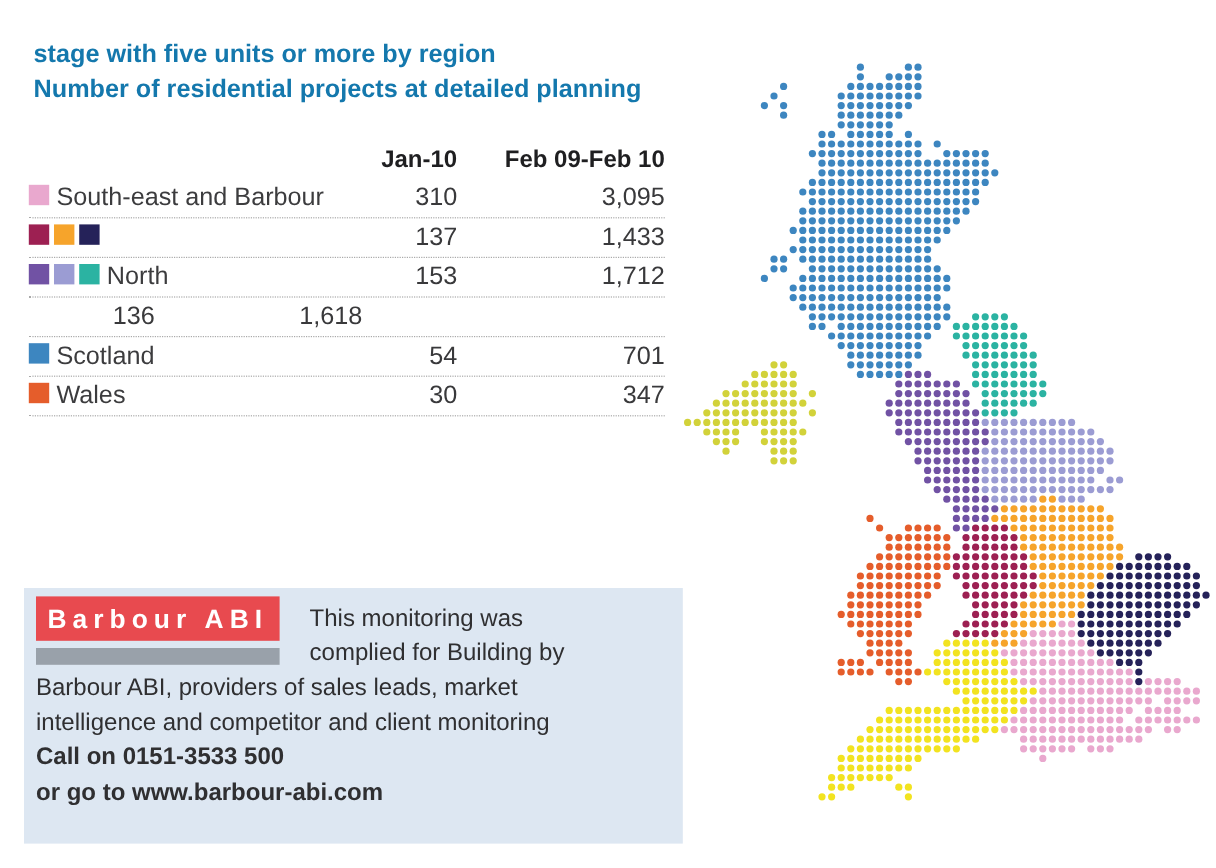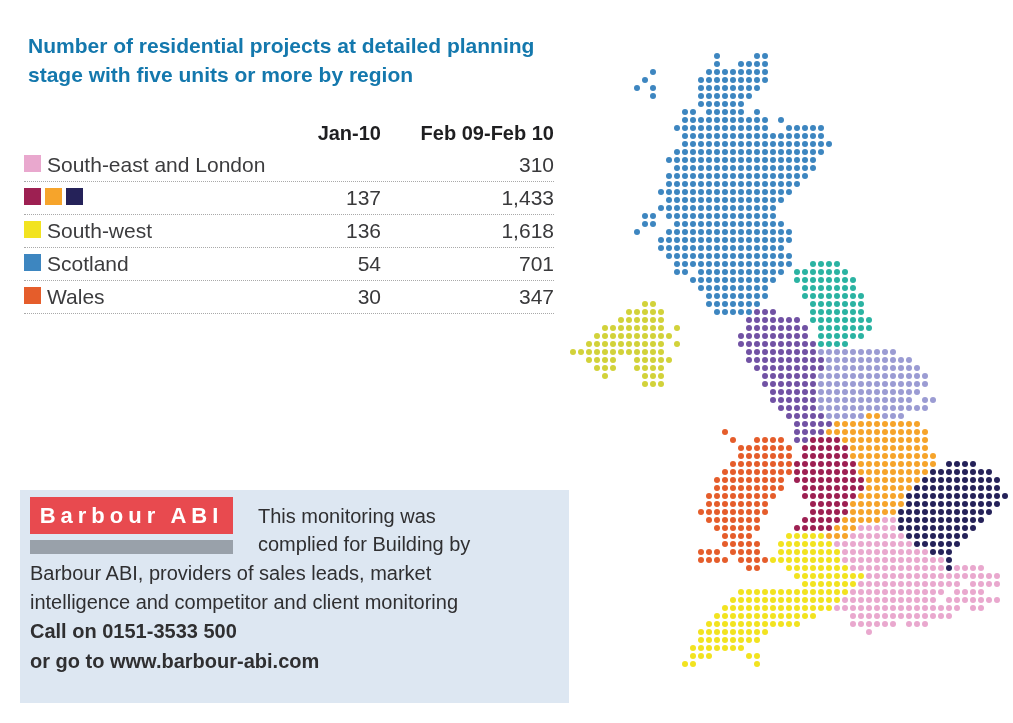--- a/index.html
+++ b/index.html
@@ -40,53 +40,58 @@
 
   .map { position:absolute; left:570px; top:45px; width:442px; height:626px; }
   .dot { position:absolute; width:6px; height:6px; border-radius:50%; }
 </style>
 </head>
 <body>
 
 <div id="stage">
 
   <div class="title">
+    <div>stage with five units or more by region</div>
     <div>Number of residential projects at detailed planning</div>
-    <div>stage with five units or more by region</div>
   </div>
 
   <div class="tbl">
     <div class="tbl-head">
       <div class="spacer"></div>
       <div class="col1">Jan-10</div>
       <div class="col2">Feb 09-Feb 10</div>
     </div>
 
     <div class="tbl-row">
       <div class="lab">
         <span><span class="swatch" style="background: rgb(233, 168, 206);"></span></span>
-        <span class="txt">South-east and London</span>
+        <span class="txt">South-east and Barbour</span>
       </div>
       <div class="col1 num">310</div>
+      <div class="col2 num">3,095</div>
     </div>
 
     <div class="tbl-row">
       <div class="lab">
         <span><span class="swatch" style="background: rgb(157, 32, 82);"></span><span class="swatch" style="background: rgb(246, 164, 43);"></span><span class="swatch" style="background: rgb(37, 34, 89);"></span></span>
       </div>
       <div class="col1 num">137</div>
       <div class="col2 num">1,433</div>
     </div>
 
+    <div class="tbl-row">
+      <div class="lab">
+        <span><span class="swatch" style="background: rgb(113, 82, 164);"></span><span class="swatch" style="background: rgb(155, 156, 211);"></span><span class="swatch" style="background: rgb(43, 179, 162);"></span></span>
+        <span class="txt">North</span>
+      </div>
+      <div class="col1 num">153</div>
+      <div class="col2 num">1,712</div>
+    </div>
 
     <div class="tbl-row">
-      <div class="lab">
-        <span><span class="swatch" style="background: rgb(242, 227, 32);"></span></span>
-        <span class="txt">South-west</span>
-      </div>
       <div class="col1 num">136</div>
       <div class="col2 num">1,618</div>
     </div>
 
     <div class="tbl-row">
       <div class="lab">
         <span><span class="swatch" style="background: rgb(61, 134, 192);"></span></span>
         <span class="txt">Scotland</span>
       </div>
       <div class="col1 num">54</div>

